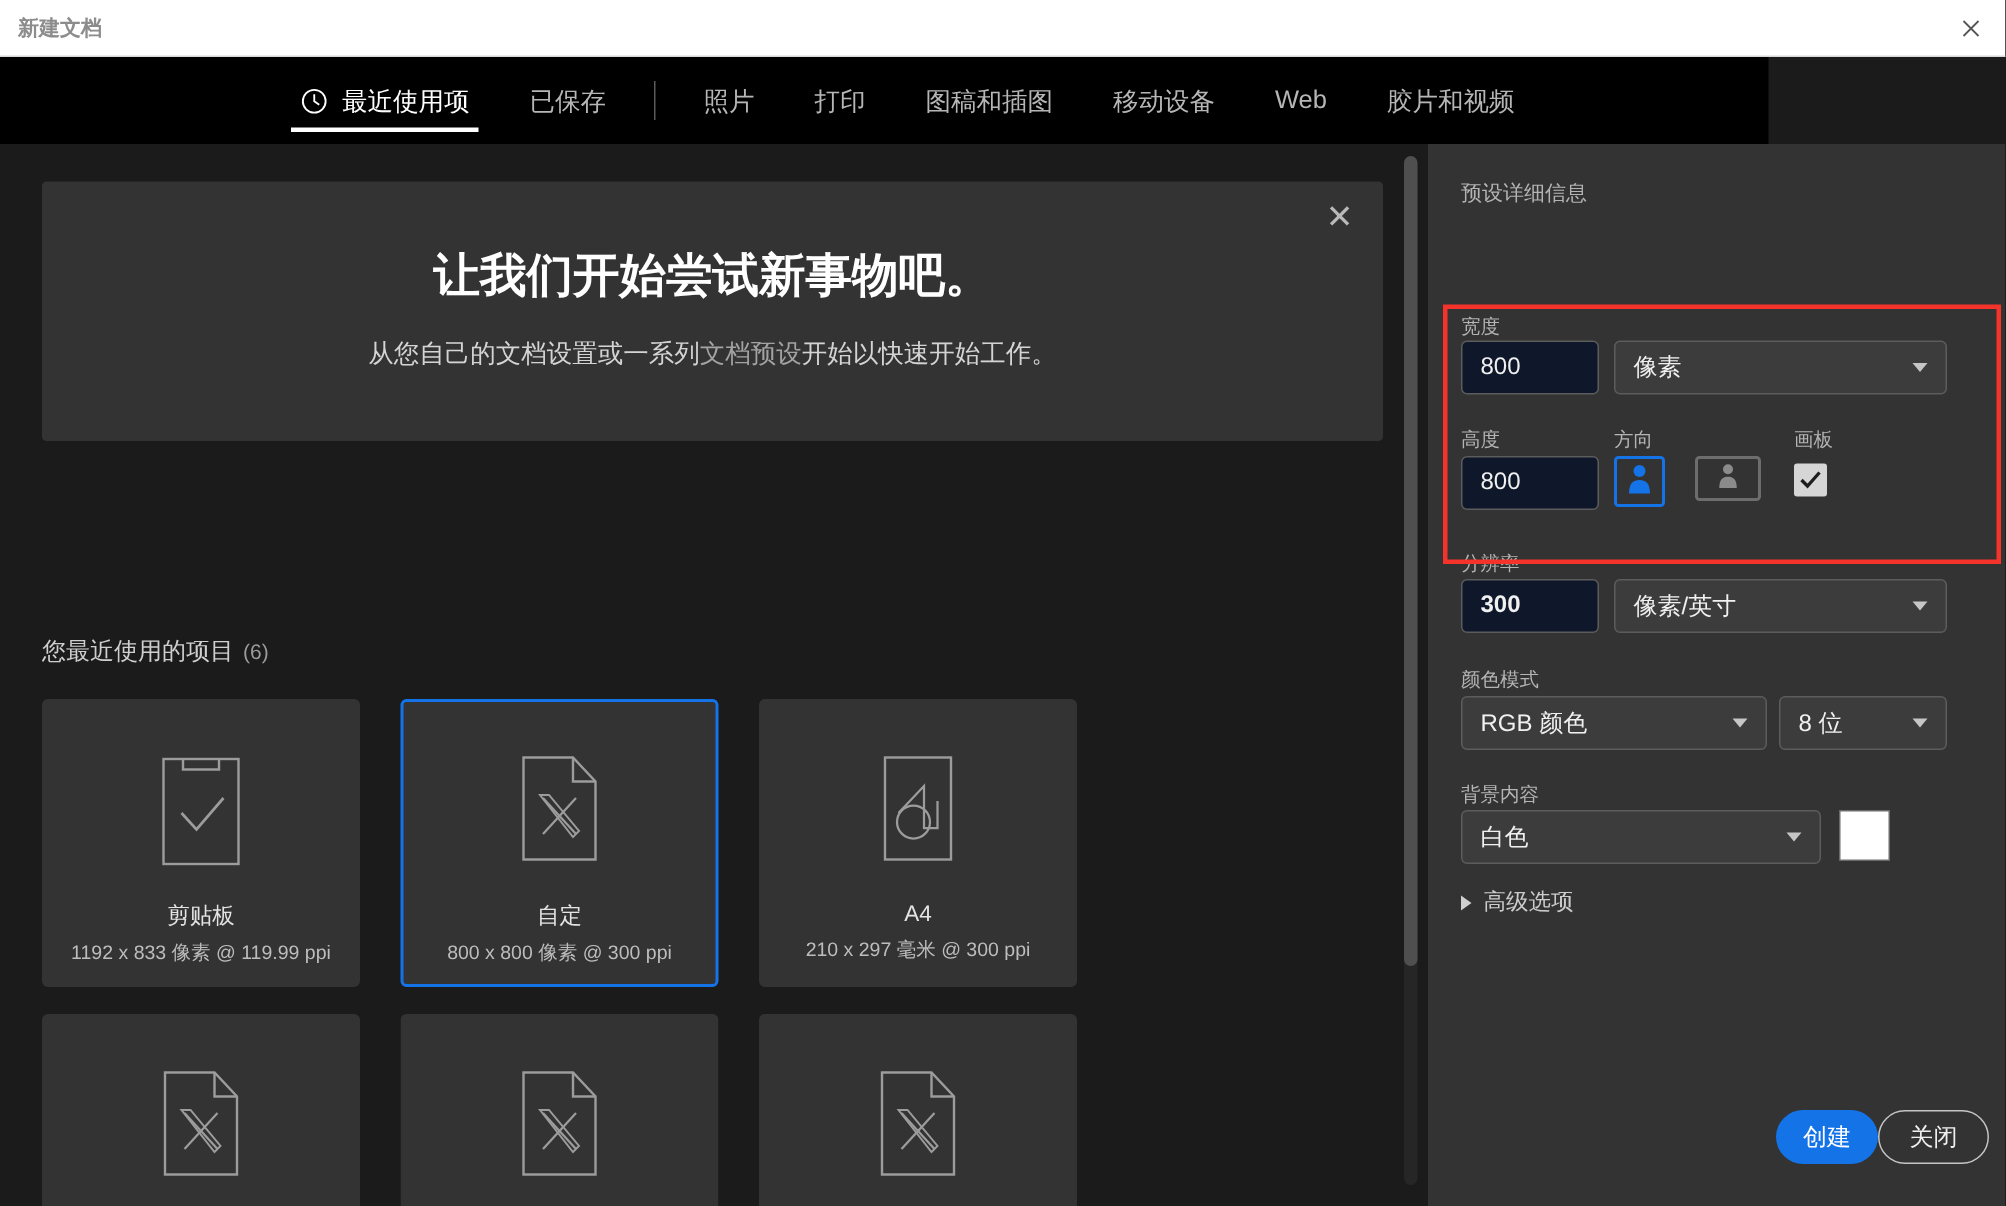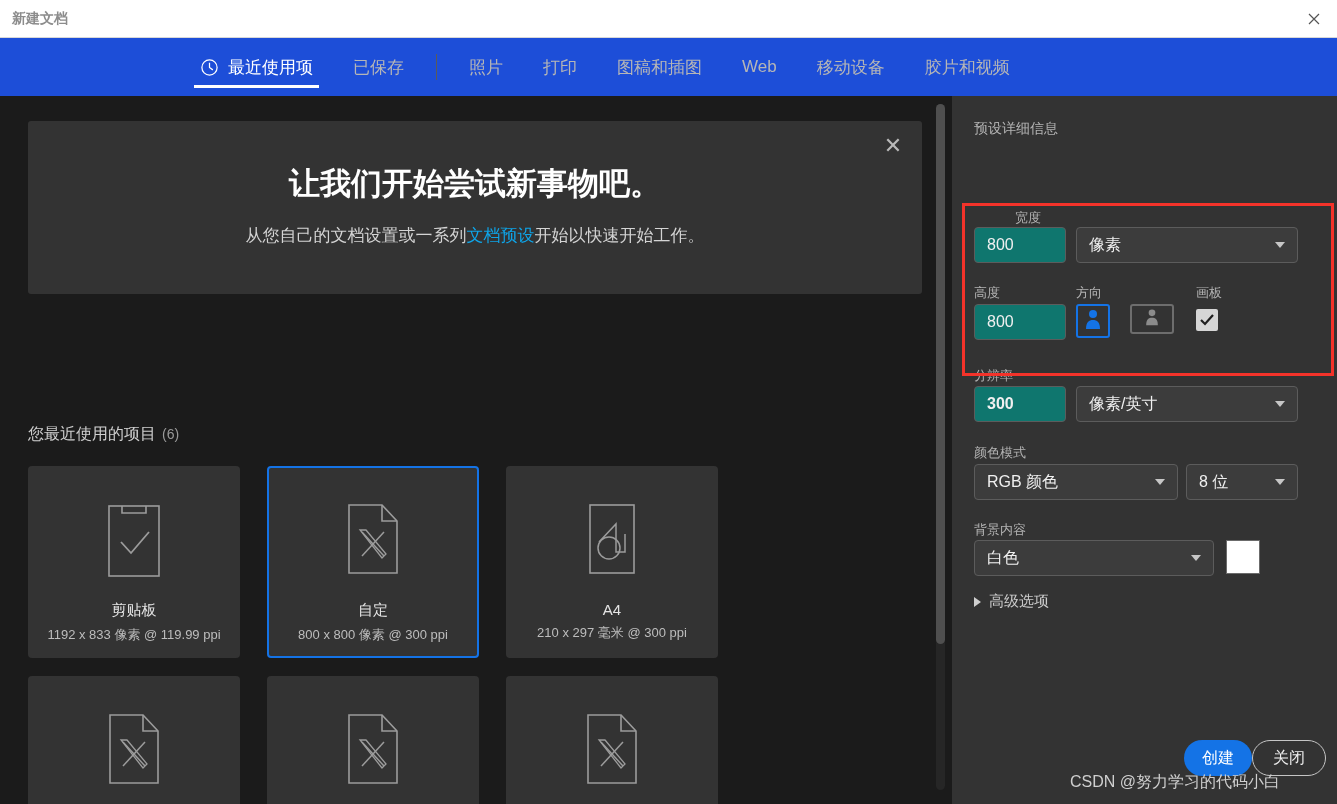--- a/index.html
+++ b/index.html
@@ -32,22 +32,22 @@
     position: absolute; right: 0; top: 0;
     width: 46px; height: 37px;
     display: flex; align-items: center; justify-content: center;
     cursor: pointer;
   }
   .titlebar-close svg { display: block; }
 
   
   .tabbar {
     position: absolute; left: 0; top: 38px;
-    width: 1337px; height: 58px;
-    background: #1d4ed8;
+    width: 1179px; height: 58px;
+    background: #000000;
     display: flex; align-items: center;
   }
   .tabs { display: flex; align-items: center; height: 58px; margin-left: 180px; }
   .tab {
     position: relative;
     height: 58px;
     display: flex; align-items: center;
     padding: 0 20px;
     color: #b6b6b6;
     font-size: 17px;
@@ -95,21 +95,21 @@
     color: #ffffff;
     font-size: 31px;
     font-weight: bold;
   }
   .banner-sub {
     position: absolute; left: 0; right: 0; top: 103px;
     text-align: center;
     color: #d4d4d4;
     font-size: 17px;
   }
-  .banner-sub .link { color: #0ea5e9; cursor: pointer; }
+  .banner-sub .link { color: #a3a3a3; cursor: pointer; }
 
   .recent-head {
     position: absolute; left: 28px; top: 328px;
     color: #cfcfcf; font-size: 16px;
   }
   .recent-head .count { color: #9a9a9a; font-size: 14px; margin-left: 6px; }
 
   .grid {
     position: absolute; left: 28px; top: 370px;
     width: 894px;
@@ -183,21 +183,21 @@
     font-family: "Liberation Sans", sans-serif;
   }
   .save-preset-icon { cursor: pointer; margin-bottom: 5px; }
 
   .field-label {
     position: absolute;
     color: #b4b4b4; font-size: 13px;
   }
   .txtbox {
     position: absolute;
-    background: #0f766e;
+    background: #0f172a;
     border: 1px solid #5c5c5c;
     border-radius: 4px;
     color: #f0f0f0; font-size: 16px;
     padding: 0 12px;
     outline: none;
     font-family: "Liberation Sans", sans-serif;
   }
   .selectbox {
     position: absolute;
     background: #3c3c3c;
@@ -335,24 +335,24 @@
       <div class="tab">
         <span>照片</span>
       </div>
       <div class="tab">
         <span>打印</span>
       </div>
       <div class="tab">
         <span>图稿和插图</span>
       </div>
       <div class="tab">
+        <span>移动设备</span>
+      </div>
+      <div class="tab">
         <span>Web</span>
-      </div>
-      <div class="tab">
-        <span>移动设备</span>
       </div>
       <div class="tab">
         <span>胶片和视频</span>
       </div>
 
     </div>
   </div>
 
   <div class="content">
 
@@ -455,21 +455,21 @@
 
   <div class="vscroll">
     <div class="vscroll-thumb"></div>
   </div>
 
   <div class="panel">
 
     <div class="panel-label">预设详细信息</div>
 
 
-    <div class="field-label" style="left:22px; top:113px;margin-left:41px;">宽度</div>
+    <div class="field-label" style="left:22px; top:113px;">宽度</div>
     <input class="txtbox" style="left: 22px; top: 131px; width: 92px; height: 36px;" type="text" value="800">
     <div class="selectbox" style="left:124px; top:131px; width:222px; height:36px;">
       <span>像素</span>
       <span class="chev"></span>
     </div>
 
     <div class="field-label" style="left:22px; top:188px;">高度</div>
     <input class="txtbox" style="left: 22px; top: 208px; width: 92px; height: 36px;" type="text" value="800">
 
     <div class="field-label" style="left:124px; top:188px;">方向</div>
@@ -528,15 +528,14 @@
 
     <div class="btn-row">
       <button class="btn-create">创建</button>
       <button class="btn-close">关闭</button>
     </div>
 
   </div>
 
   <div class="redbox"></div>
 
-  <div class="watermark">CSDN @努力学习的代码小白</div>
 
 </div>
 
 </body></html>

